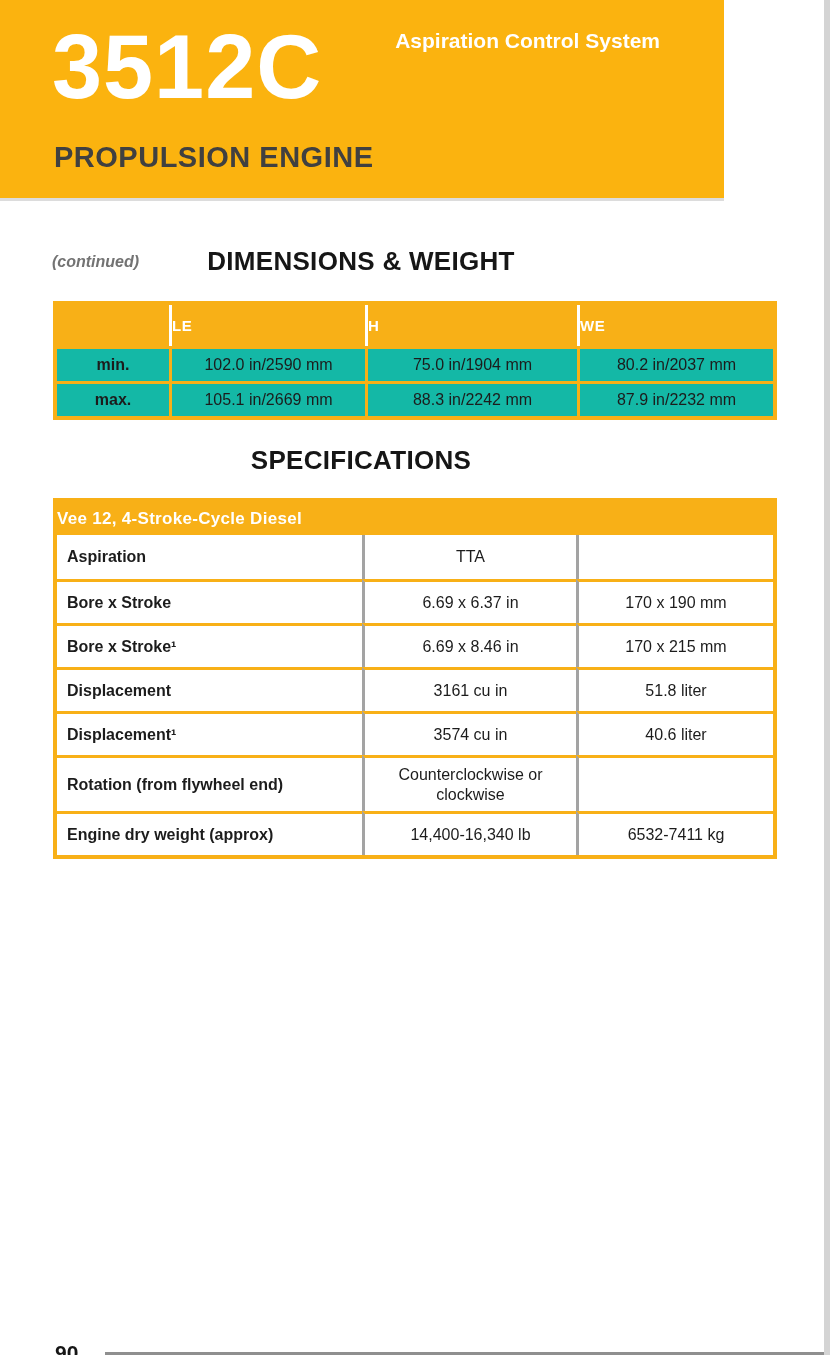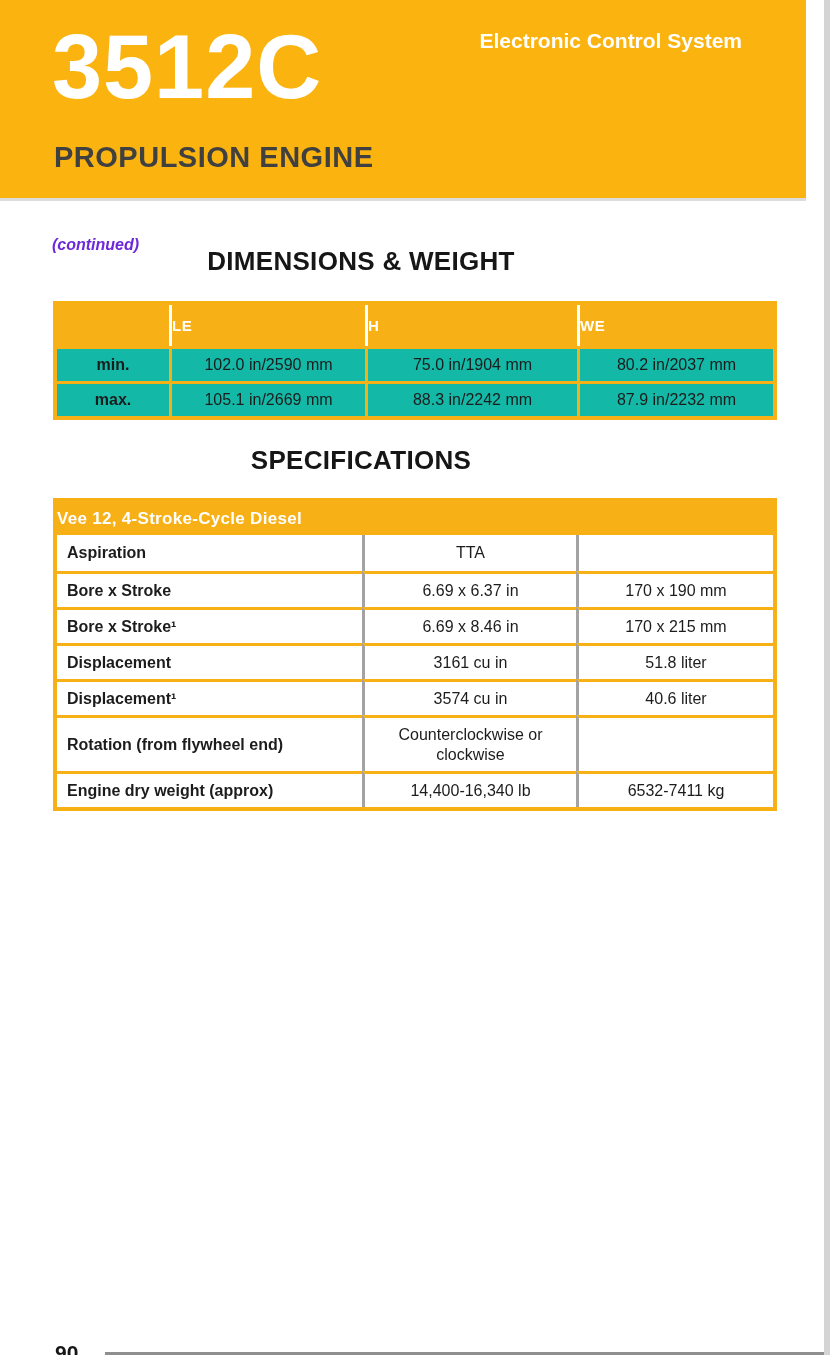--- a/index.html
+++ b/index.html
@@ -17,41 +17,41 @@
     background:#d4d4d4;
   }
   
   .edge-bottom{
     position:absolute; left:105px; right:0; bottom:0; height:3px;
     background:#8f8f8f;
   }
 
   
   .banner{
-    position:absolute; left:0; top:0; width:806px; height:201px;
+    position:absolute; left:0; top:0; width:724px; height:201px;
     background:#FBB30F; border-bottom:3px solid #dcdcdc;
   }
   .banner .model{
     position:absolute; left:52px; top:22px;
     font-size:90px; font-weight:800; line-height:1; color:#ffffff;
     letter-spacing:1px;
   }
   .banner .subtitle{
     position:absolute; left:54px; top:141px;
     font-size:29px; font-weight:800; color:#404040; letter-spacing:0.5px;
   }
   .banner .tagline{
     position:absolute; right:64px; top:29px;
     font-size:21px; font-weight:700; color:#ffffff;
   }
 
   
   .continued{
-    position:absolute; left:52px; top:236px;
-    font-size:16px; font-style:italic; font-weight:600; color:#6d28d9;
+    position:absolute; left:52px; top:253px;
+    font-size:16px; font-style:italic; font-weight:600; color:#737373;
   }
   .sec-title{
     position:absolute; left:0; width:722px; text-align:center;
     font-size:26px; font-weight:800; color:#161616; letter-spacing:0.3px;
   }
   .sec-title.dims{ top:246px; }
   .sec-title.specs{ top:445px; }
 
   
   table{ border-collapse:separate; border-spacing:0; table-layout:fixed; }
@@ -82,21 +82,21 @@
   
   .spec-table{ top:498px; }
   .spec-table col.c0{ width:305px; }
   .spec-table col.c1{ width:214px; }
   .spec-table col.c2{ width:197px; }
   .spec-table thead th{
     background:#F8B017; color:#ffffff; height:33px;
     font-size:17px; font-weight:700; text-align:left; letter-spacing:0.3px;
   }
   .spec-table tbody td{
-    background:#ffffff; height:36px;
+    background:#ffffff; height:44px;
     font-size:16px; color:#1c1c1c; text-align:center; line-height:1.2;
     padding:2px 6px;
   }
   .spec-table tbody tr + tr td{ border-top:3px solid #F8B017; }
   .spec-table tbody td + td{ border-left:3px solid #a3a3a3;margin-top:24px; }
   .spec-table tbody td.spec-label{
     text-align:left; font-weight:700; padding-left:10px;
   }
   .spec-table tbody tr.tall td{ height:56px; }
 
@@ -107,21 +107,21 @@
   }
 </style>
 </head>
 <body>
 
 <div class="page">
 
   <div class="banner">
     <div class="model">3512C</div>
     <div class="subtitle">PROPULSION ENGINE</div>
-    <div class="tagline">Electronic Control System</div>
+    <div class="tagline">Aspiration Control System</div>
   </div>
 
   <div class="continued">(continued)</div>
   <div class="sec-title dims">DIMENSIONS &amp; WEIGHT</div>
 
   <table class="cat-table dims-table">
     <colgroup>
         <col class="c0">
         <col class="c1">
         <col class="c2">

